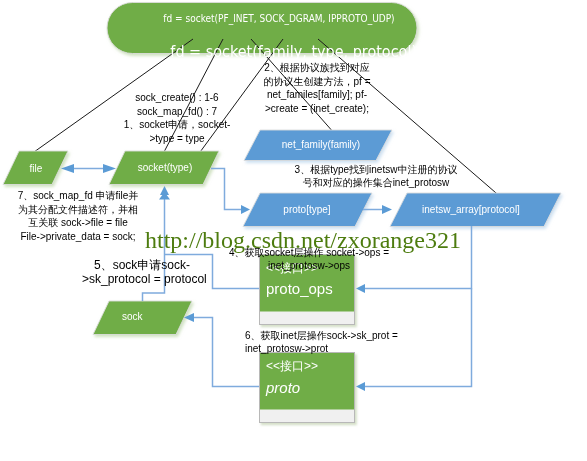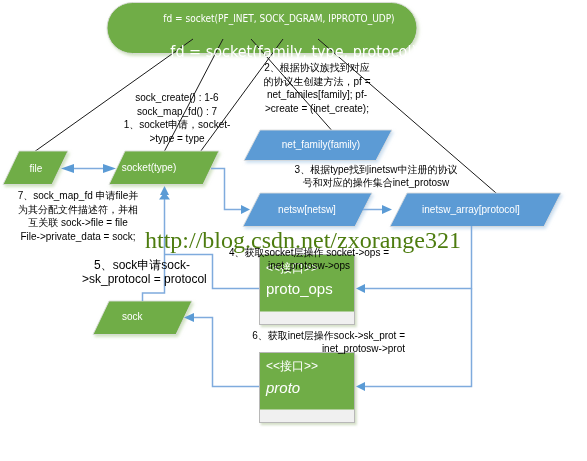--- a/index.html
+++ b/index.html
@@ -82,23 +82,23 @@
   </svg>
 
   <div class="wm" style="left:145px;top:228px;">http://blog.csdn.net/zxorange321</div>
 
   <div class="lbl" style="left:124px;top:13px;width:310px;text-align:center;font-size:10px;
               font-family:'DejaVu Sans Condensed','DejaVu Sans',sans-serif;">fd = socket(PF_INET, SOCK_DGRAM, IPPROTO_UDP)</div>
   <div class="lbl" style="left:107px;top:42px;width:310px;text-align:right;font-size:16px;
               font-family:'DejaVu Sans Condensed','DejaVu Sans',sans-serif;">fd = socket(family, type, protocol)</div>
 
   <div class="lbl" style="left:6px;top:163px;width:60px;text-align:center;font-size:10px;">file</div>
-  <div class="lbl" style="left:119px;top:162px;width:60px;text-align:center;font-size:10px;">socket(type)</div>
+  <div class="lbl" style="left:135px;top:162px;width:60px;text-align:center;font-size:10px;">socket(type)</div>
   <div class="lbl" style="left:281px;top:139px;width:80px;text-align:center;font-size:10px;">net_family(family)</div>
-  <div class="lbl" style="left:277px;top:204px;width:60px;text-align:center;font-size:10px;">netsw[netsw]</div>
+  <div class="lbl" style="left:277px;top:204px;width:60px;text-align:center;font-size:10px;">proto[type]</div>
   <div class="lbl" style="left:421px;top:204px;width:100px;text-align:center;font-size:10px;">inetsw_array[protocol]</div>
   <div class="lbl" style="left:122px;top:311px;width:40px;text-align:left;font-size:10px;">sock</div>
 
   <div class="lbl" style="left:266px;top:260px;font-size:12px;">&lt;&lt;接口&gt;&gt;</div>
   <div class="lbl" style="left:266px;top:280px;font-size:15px;">proto_ops</div>
   <div class="lbl" style="left:266px;top:358px;font-size:12px;">&lt;&lt;接口&gt;&gt;</div>
   <div class="lbl" style="left:266px;top:379px;font-size:15px;font-style:italic;">proto</div>
 
   <div class="ann" style="left:117px;top:91px;width:120px;text-align:center;font-size:10px;line-height:13.5px;">
     <div>sock_create() : 1-6</div>
@@ -122,21 +122,21 @@
   <div class="ann" style="left:229px;top:246px;width:160px;text-align:center;font-size:10px;line-height:13px;">
     <div>4、获取socket层操作 socket-&gt;ops =</div>
     <div>inet_protosw-&gt;ops</div>
   </div>
 
   <div class="ann" style="left:82px;top:259px;width:120px;text-align:center;font-size:12px;line-height:13.5px;">
     <div>5、sock申请sock-</div>
     <div>&gt;sk_protocol = protocol</div>
   </div>
 
-  <div class="ann" style="left:245px;top:329px;width:160px;text-align:right;font-size:10px;line-height:13px;">
+  <div class="ann" style="left:245px;top:329px;width:160px;text-align:left;font-size:10px;line-height:13px;">
     <div>6、获取inet层操作sock-&gt;sk_prot =</div>
     <div>inet_protosw-&gt;prot</div>
   </div>
 
   <div class="ann" style="left:8px;top:189px;width:140px;text-align:center;font-size:10px;line-height:13.5px;">
     <div>7、sock_map_fd 申请file并</div>
     <div>为其分配文件描述符，并相</div>
     <div>互关联 sock-&gt;file = file</div>
     <div>File-&gt;private_data = sock;</div>
   </div>

